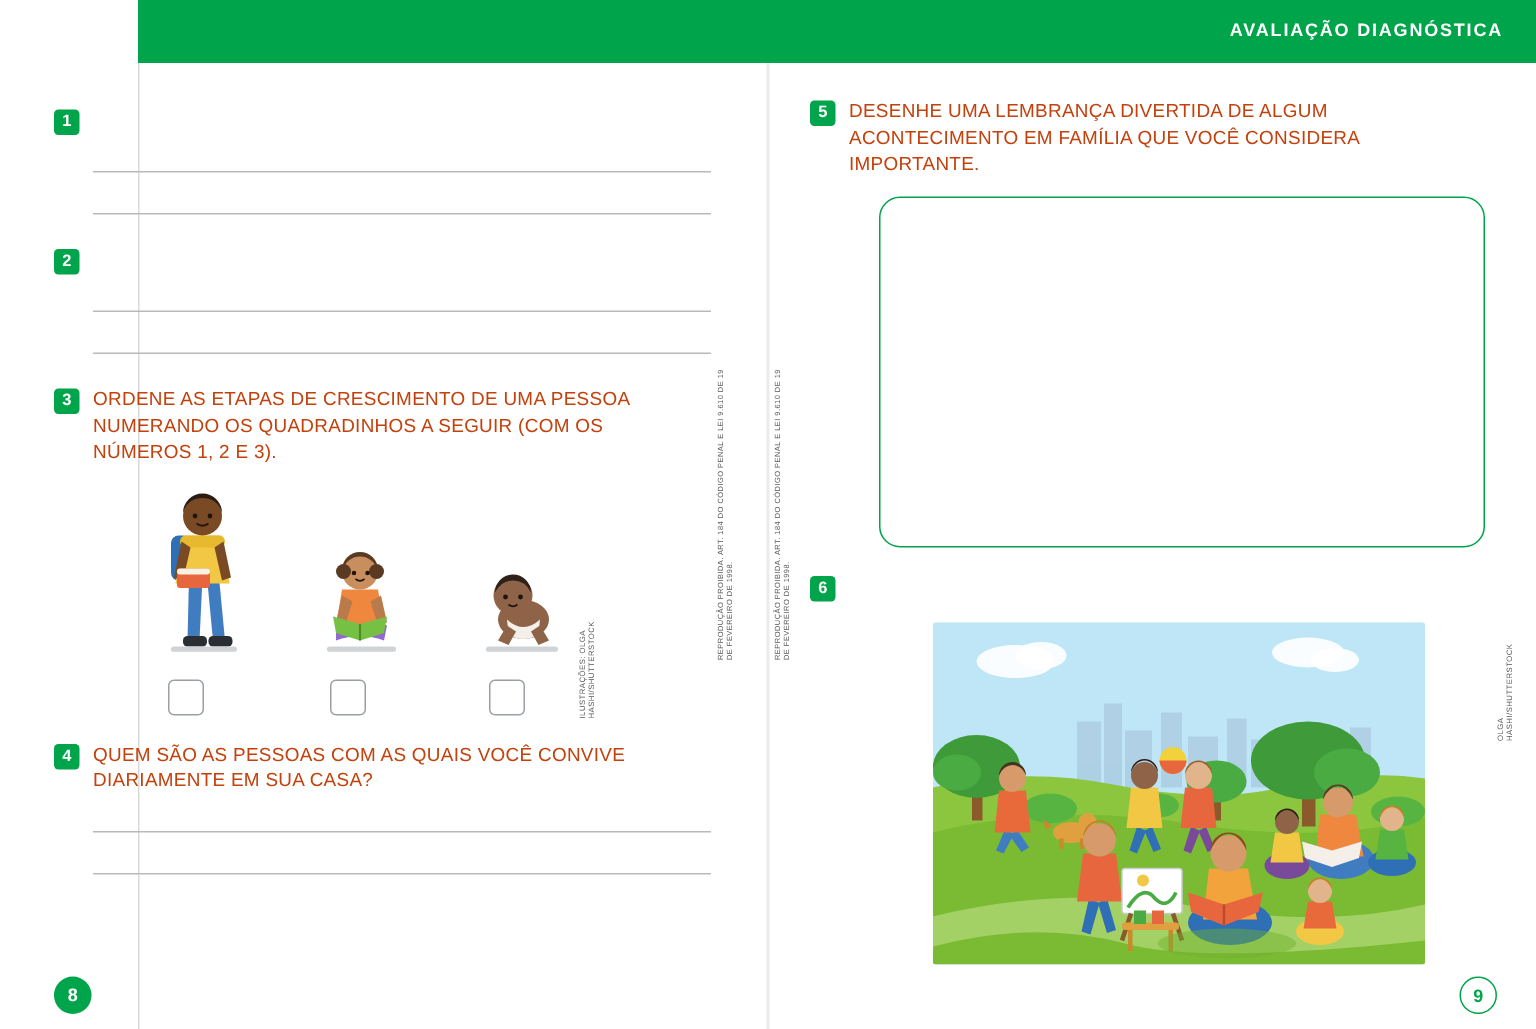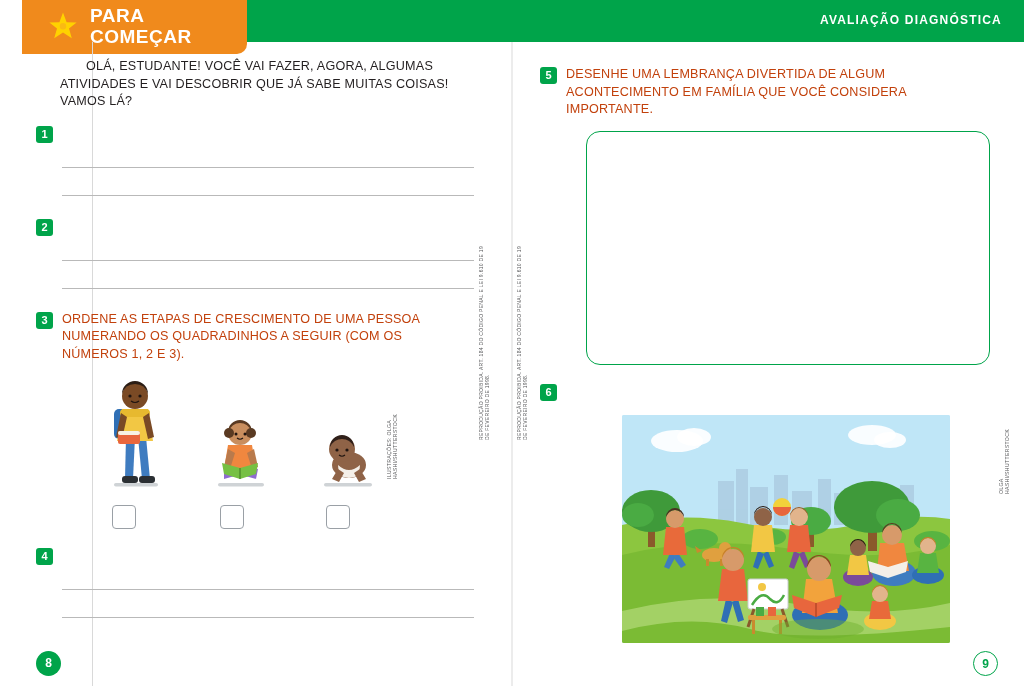--- a/index.html
+++ b/index.html
@@ -194,36 +194,28 @@
   .pagenum.right { right: 26px; bottom: 10px; background: #ffffff; color:#00a44a; border: 1.6px solid #00a44a; }
 </style>
 </head>
 <body>
 
 <div class="page">
 
   <div class="green-top-bar"></div>
   <div class="left-white-top"></div>
 
-  <div class="orange-tab">
-    <svg class="star-icon" viewBox="0 0 40 40">
-      <path d="M20 2 L24.5 14 L37 14.5 L27.5 22 L31 34 L20 27 L9 34 L12.5 22 L3 14.5 L15.5 14 Z" fill="#ffd200"></path>
-      <circle cx="20" cy="19" r="4" fill="#f5a623" opacity="0.55"></circle>
-    </svg>
-    <div class="tab-title">PARA COMEÇAR</div>
-  </div>
 
   <div class="header-right">AVALIAÇÃO DIAGNÓSTICA</div>
 
   <div class="left-rule"></div>
   <div class="spine"></div>
 
   <div class="col-left">
 
-    <div class="intro">OLÁ, ESTUDANTE! VOCÊ VAI FAZER, AGORA, ALGUMAS ATIVIDADES E VAI DESCOBRIR QUE JÁ SABE MUITAS COISAS! VAMOS LÁ?</div>
 
     <div class="question" style="margin-top:14px;">
       <div class="qnum">1</div>
     </div>
     <div class="lines" style="width:412px;">
       <div class="line first"></div>
       <div class="line"></div>
     </div>
 
     <div class="question" style="margin-top:22px;">
@@ -310,20 +302,21 @@
     </div>
 
     <div class="checkboxes">
       <div class="checkbox" style="left:32px;"></div>
       <div class="checkbox" style="left:140px;"></div>
       <div class="checkbox" style="left:246px;"></div>
     </div>
 
     <div class="question" style="margin-top:16px;">
       <div class="qnum">4</div>
+      <div class="qtext" style="width:390px;">QUEM SÃO AS PESSOAS COM AS QUAIS VOCÊ CONVIVE DIARIAMENTE EM SUA CASA?</div>
     </div>
     <div class="lines" style="width:412px;">
       <div class="line first"></div>
       <div class="line"></div>
 
     </div>
   </div>
 
   <div class="credit-vert" style="left:386px; top:383px; height:96px;">ILUSTRAÇÕES: OLGA HASHI/SHUTTERSTOCK</div>
 

